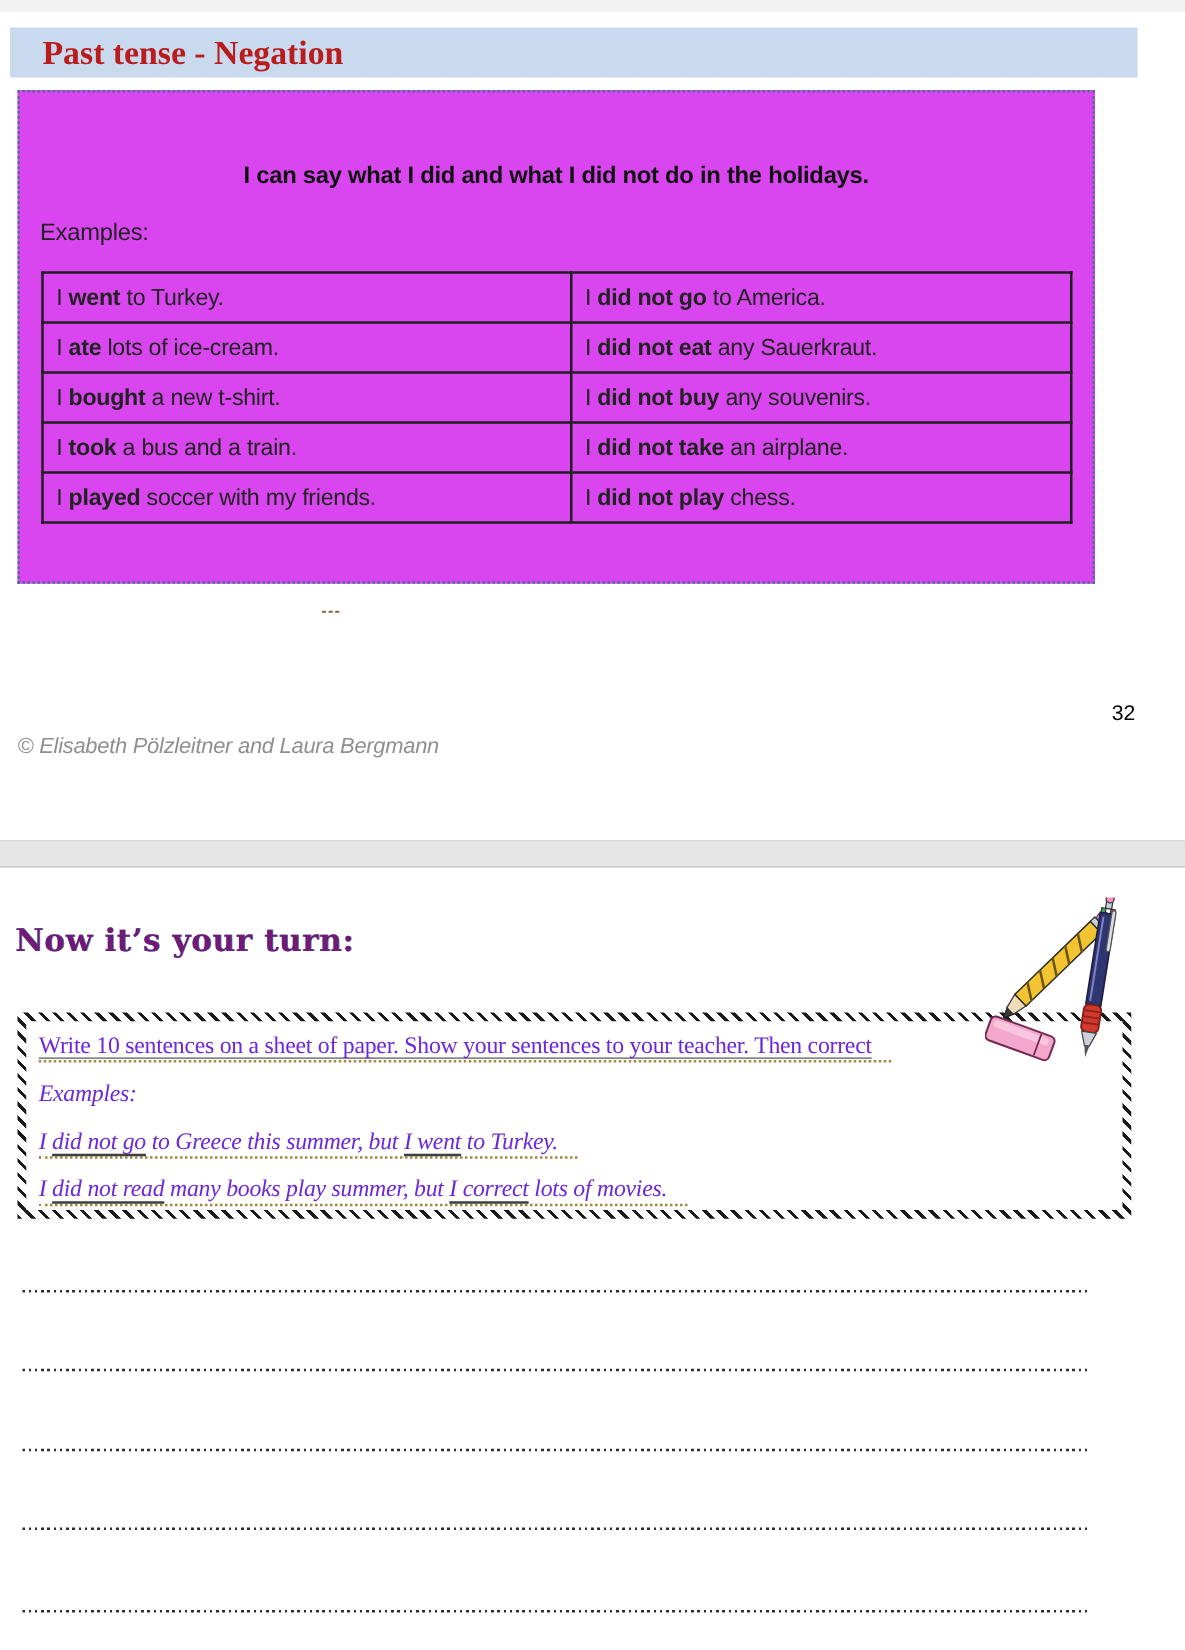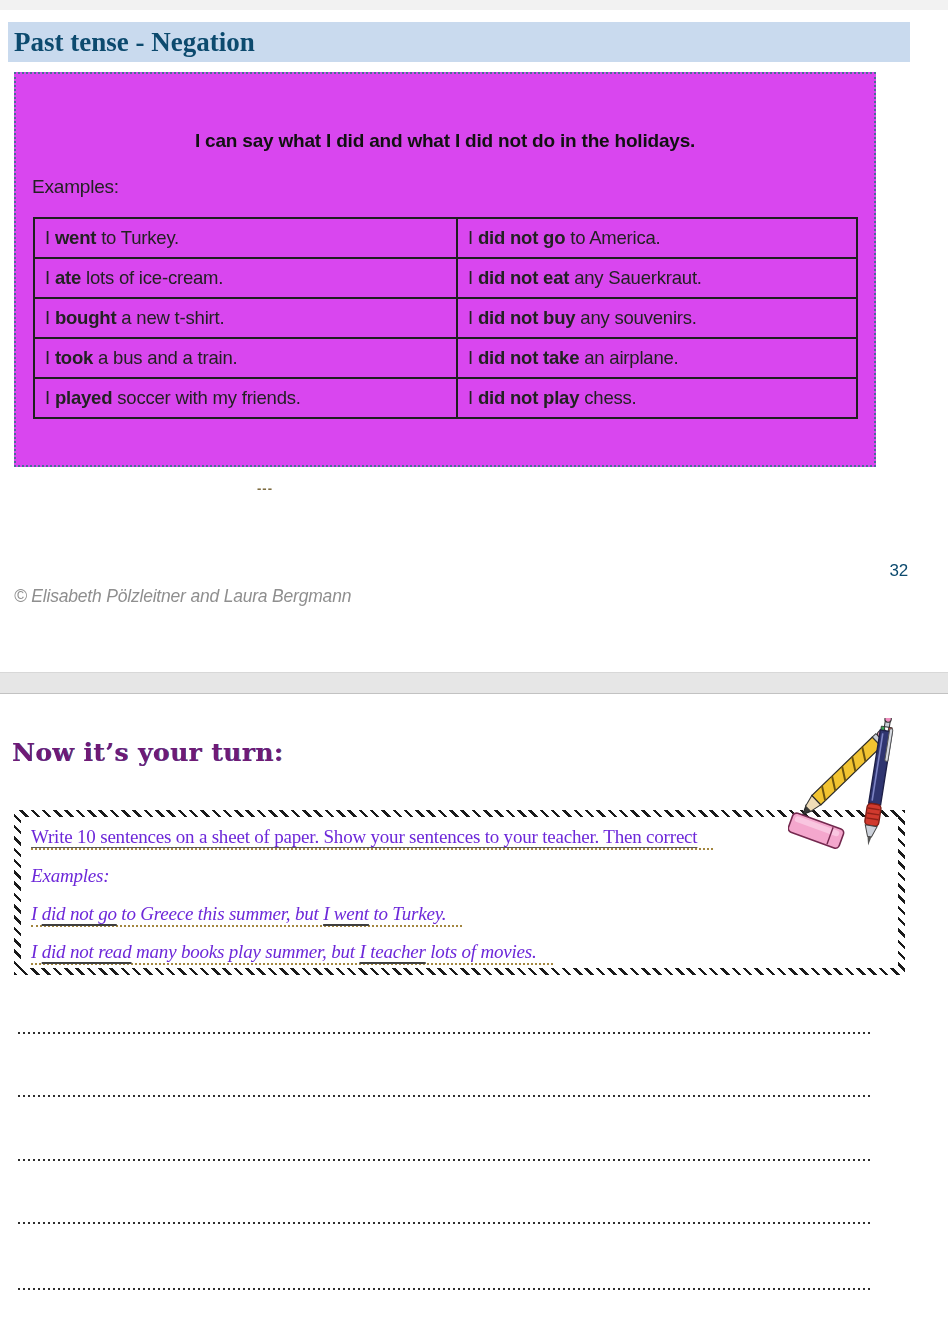--- a/index.html
+++ b/index.html
@@ -6,21 +6,21 @@
   .page{
     position:relative; width:948px; height:1320px; background:#fff; overflow:hidden;
     font-family:"Liberation Sans", sans-serif; color:#1c1c1c; letter-spacing:-0.2px;
   }
   .top-strip{position:absolute;left:0;top:0;width:948px;height:10px;background:#f2f2f2;}
   .title-band{
     position:absolute;left:8px;top:22px;width:902px;height:40px;background:#c9daee;
     display:flex;align-items:center;padding-left:6px;box-sizing:border-box;
   }
   .title-band span{
-    font-family:"Liberation Serif", serif;font-weight:bold;font-size:27px;color:#0c4a6e;letter-spacing:0;
+    font-family:"Liberation Serif", serif;font-weight:bold;font-size:27px;color:#b91c1c;letter-spacing:0;margin-left:20px;
   }
   .goal-box{
     position:absolute;left:14px;top:72px;width:862px;height:395px;box-sizing:border-box;
     border:2px dotted #4a6e96;background:#d946ef;
   }
   .goal{
     position:absolute;left:0;top:56px;width:100%;text-align:center;
     font-weight:bold;font-size:19px;color:#111;
   }
   .examples-label{position:absolute;left:16px;top:102px;font-size:19px;color:#222;}
@@ -29,21 +29,21 @@
   }
   table.ex-table td{
     border:2px solid #1f1f1f;height:38px;padding:0 4px 0 10px;font-size:18.5px;color:#222;
     vertical-align:middle;
   }
   table.ex-table td.c1{width:407px;}
   .mini-dashes{
     position:absolute;left:257px;top:481px;font-size:13px;font-weight:bold;color:#7d6b40;letter-spacing:1px;
   }
   .page-number{
-    position:absolute;right:40px;top:561px;font-size:17px;color:#0c4a6e;
+    position:absolute;right:40px;top:561px;font-size:17px;color:#000000;
   }
   .copyright{
     position:absolute;left:14px;top:586px;font-size:17.5px;color:#8f8f8f;font-style:italic;
   }
   .page-sep{
     position:absolute;left:0;top:672px;width:948px;height:20px;background:#e6e6e6;
     border-top:1px solid #d8d8d8;border-bottom:1px solid #c2c2c2;box-sizing:content-box;
   }
   .turn-heading{
     position:absolute;left:12px;top:738px;
@@ -128,21 +128,21 @@
 
   <div class="page-sep"></div>
 
   <div class="turn-heading">Now it’s your turn:</div>
 
   <div class="task-box">
     <div class="task-inner">
       <p class="instr"><span class="dotline"><span class="ul-solid">Write 10 sentences on a sheet of paper. Show your sentences to your teacher. Then correct</span></span></p>
       <p class="ex-label">Examples:</p>
       <p class="ex"><span class="dotline"><span>I </span><span class="blank">did not go</span><span> to Greece this summer, but </span><span class="blank">I went</span><span> to Turkey.</span></span></p>
-      <p class="ex"><span class="dotline"><span>I </span><span class="blank">did not read</span><span> many books play summer, but </span><span class="blank">I teacher</span><span> lots of movies.</span></span></p>
+      <p class="ex"><span class="dotline"><span>I </span><span class="blank">did not read</span><span> many books play summer, but </span><span class="blank">I correct</span><span> lots of movies.</span></span></p>
     </div>
   </div>
 
   <svg class="stationery" viewBox="0 0 130 145" aria-hidden="true">
 
     <g transform="translate(14,96) rotate(-44)">
       <polygon points="0,1 9,-3.5 9,4.5" fill="#3a3a3a" stroke="#222" stroke-width="1"></polygon>
       <polygon points="8,-3.2 20,-6.5 20,6.5 8,4.2" fill="#f0ddb8" stroke="#333" stroke-width="1"></polygon>
       <rect x="20" y="-6.5" width="84" height="13" fill="#f2c431" stroke="#2a2a2a" stroke-width="1.2"></rect>
       <line x1="26" y1="6.5" x2="34" y2="-6.5" stroke="#6b5510" stroke-width="2"></line>

